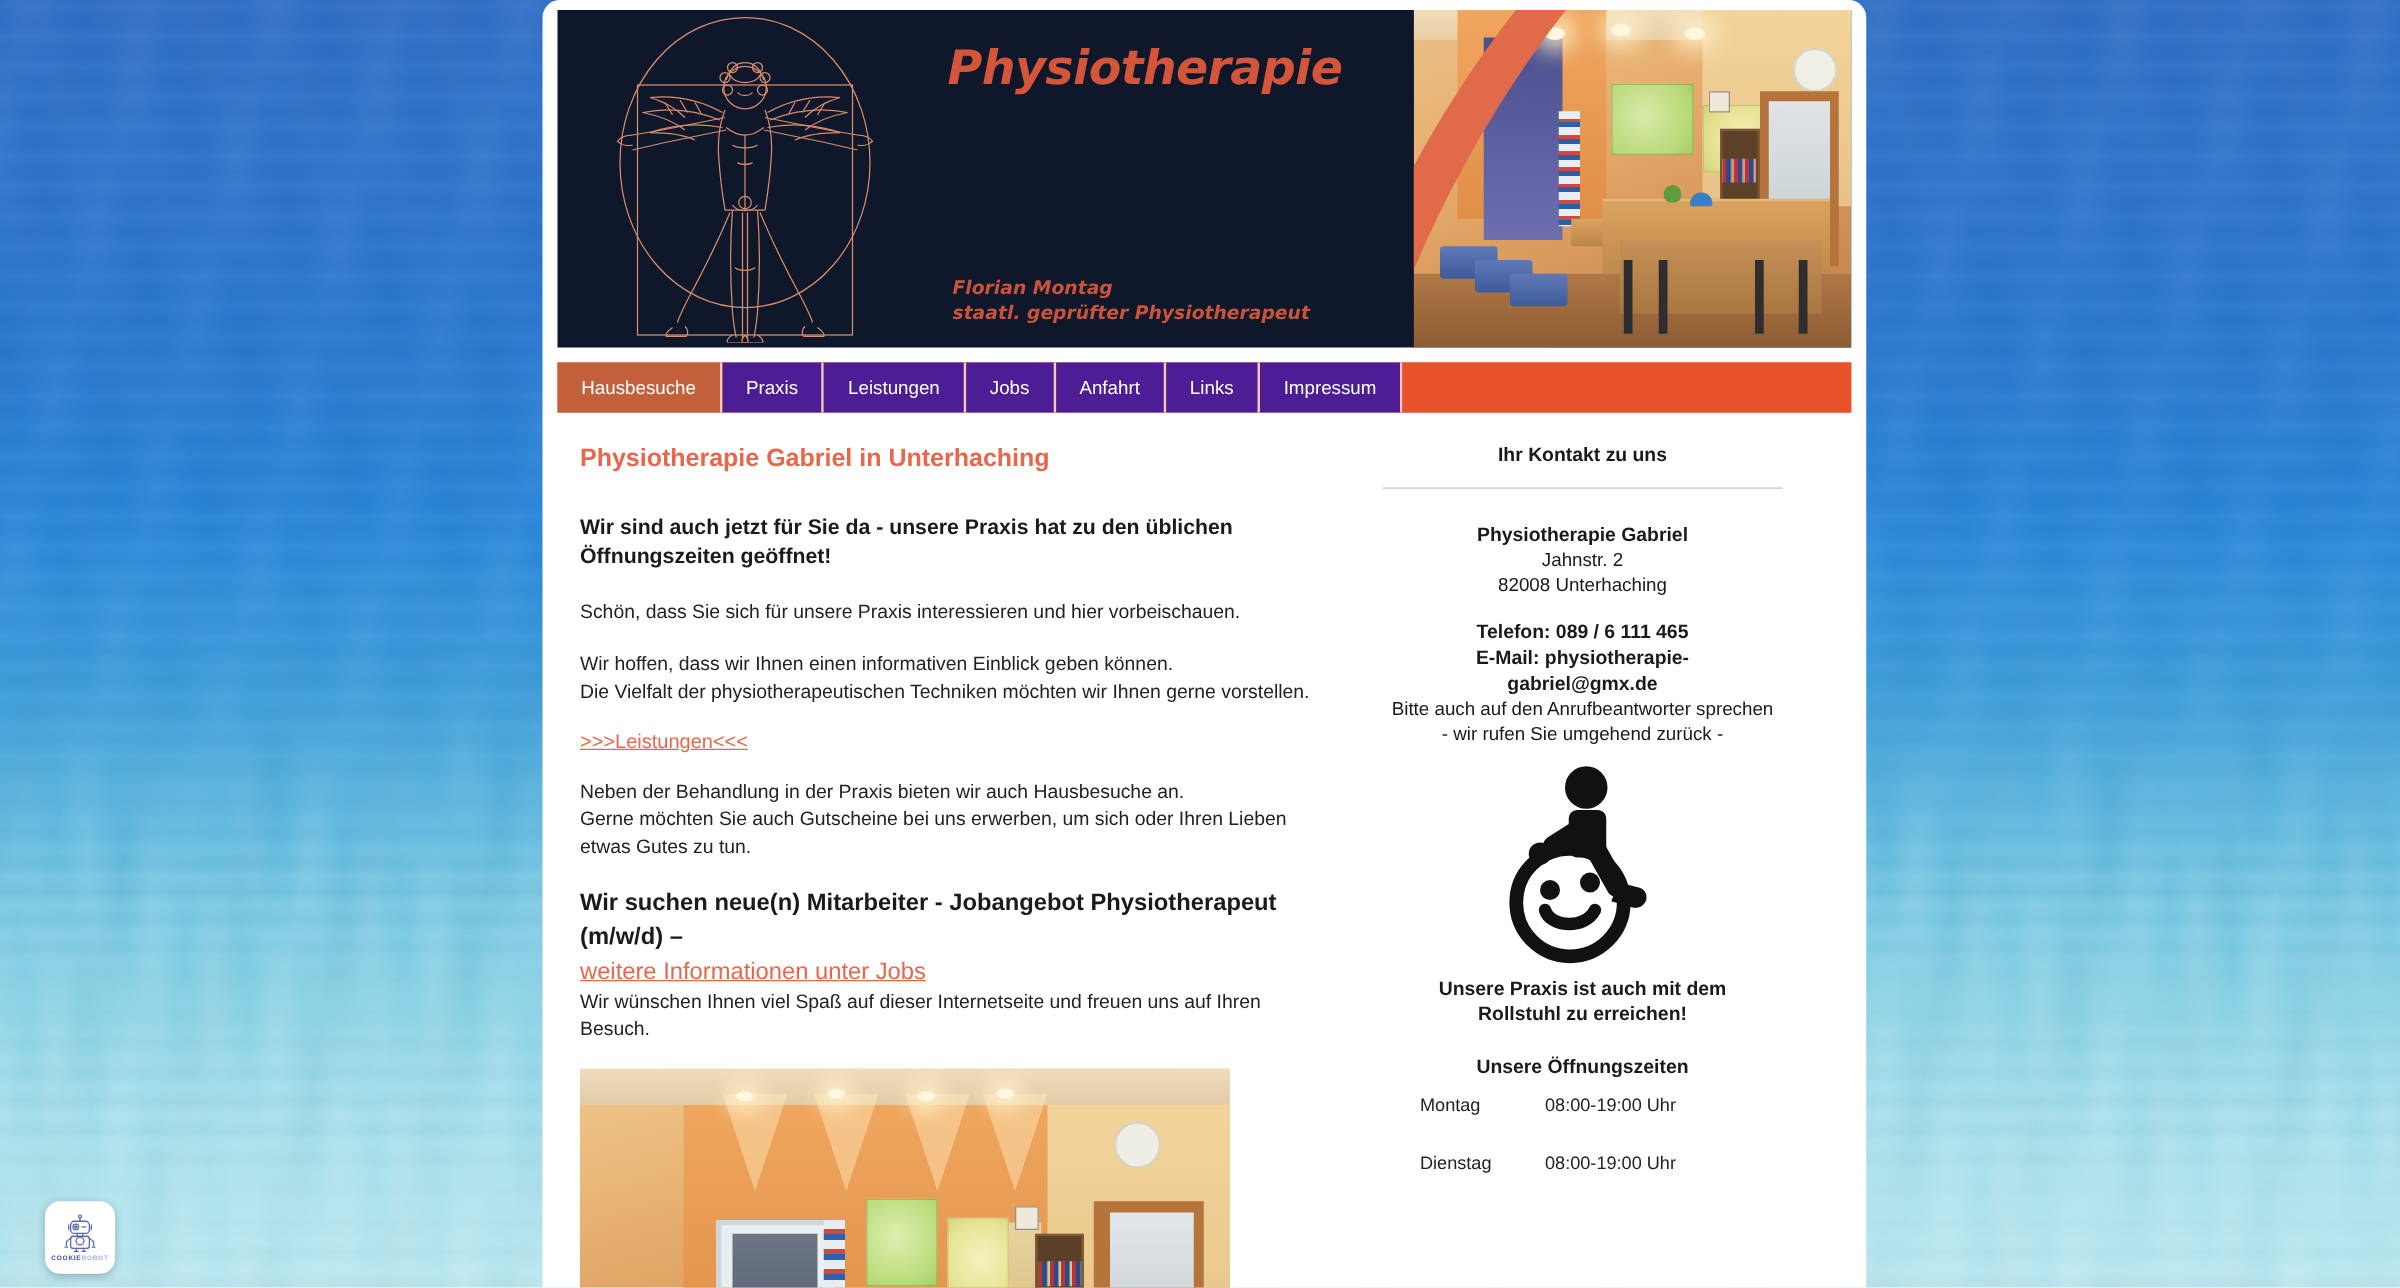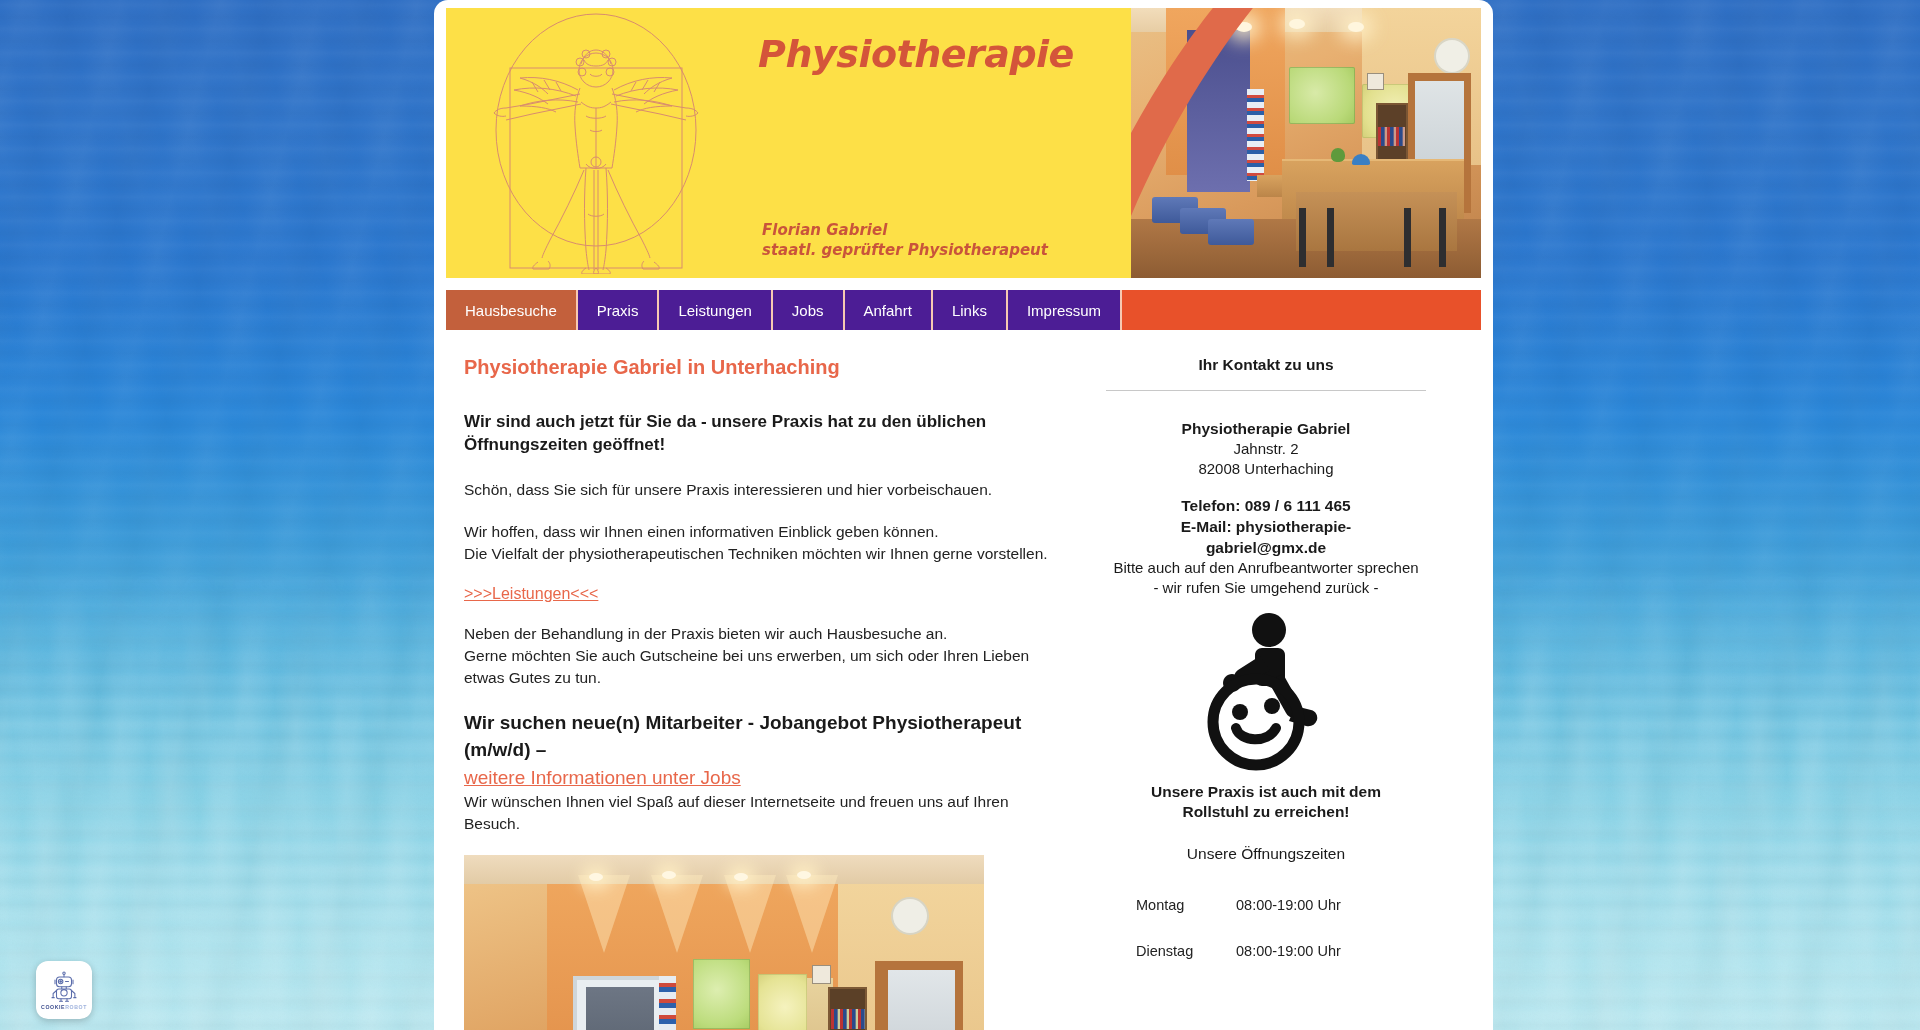--- a/index.html
+++ b/index.html
@@ -82,21 +82,21 @@
     background: #ffffff;
     border-radius: 14px 14px 0 0;
     overflow: hidden;
   }
 
   
   .banner {
     position: relative;
     height: 270px;
     margin: 8px 12px 0 12px;
-    background: #fde047;
+    background: #0f172a;
     overflow: hidden;
   }
   .vitruvian {
     position: absolute;
     left: 22px; top: 4px;
     width: 256px; height: 262px;
   }
   .brand-title {
     position: absolute;
     left: 300px;
@@ -345,23 +345,23 @@
   }
   .access-note {
     font-size: 15.5px;
     font-weight: bold;
     line-height: 1.32;
     color: #1a1a1a;
     margin-bottom: 22px;
   }
   .hours-head {
     font-size: 15.5px;
-    font-weight: normal;
+    font-weight: bold;
     color: #1a1a1a;
-    margin-bottom: 34px;
+    margin-bottom: 14px;
   }
   .hours-row {
     display: flex;
     font-size: 14.5px;
     color: #222;
     margin-bottom: 30px;
   }
   .hours-day  { width: 130px; text-align: left; padding-left: 30px; }
   .hours-time { flex: 1; text-align: left; }
 
@@ -462,21 +462,21 @@
 
         <path d="M120 202c3 3 13 3 16 0"></path>
       </g>
     </svg>
 
     <div class="brand-title">
       <div>Physiotherapie</div>
     </div>
 
     <div class="brand-sub">
-      <div>Florian Gabriel</div>
+      <div>Florian Montag</div>
       <div>staatl. geprüfter Physiotherapeut</div>
     </div>
 
     <div class="banner-photo">
       <div class="reception">
         <div class="rc-ceiling"></div>
         <div class="rc-wall-left"></div>
         <div class="rc-wall-right"></div>
         <div class="rc-corridor"></div>
         <div class="rc-spot" style="left:30%;top:5%"></div>

